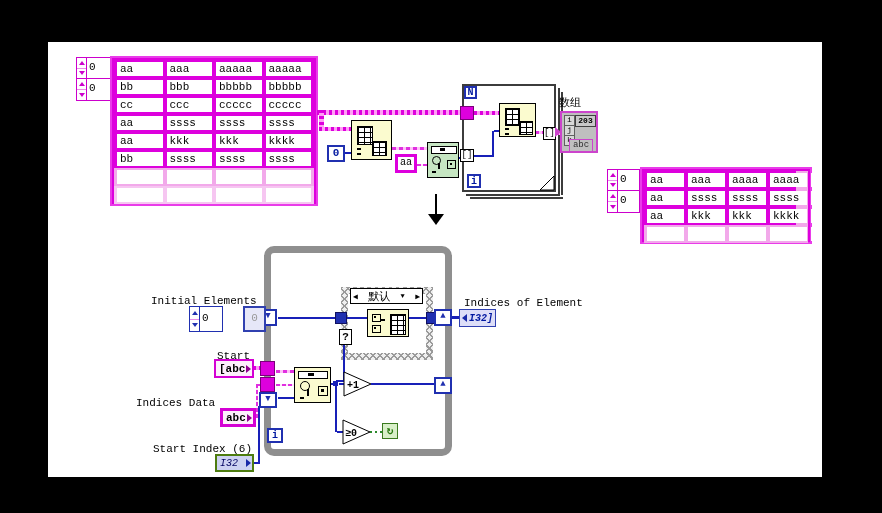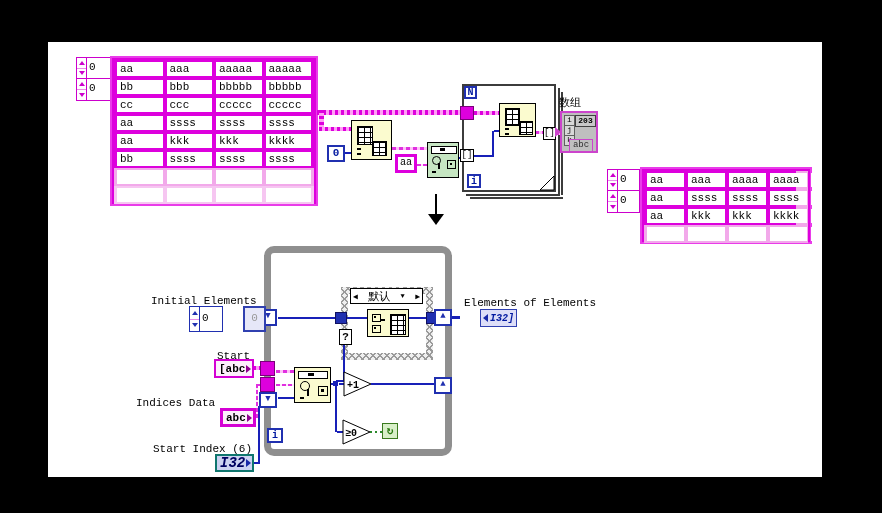--- a/index.html
+++ b/index.html
@@ -49,24 +49,24 @@
   .bbox{border:2px solid #2030B0;background:#fff;box-sizing:border-box;text-align:center;
         font-weight:bold;color:#0018A0;}
   .tunnel-m{background:#DD00DD;border:1px solid #7A007A;box-sizing:border-box;}
   .tunnel-b{background:#2030B0;border:1px solid #101060;box-sizing:border-box;}
   .tunnel-ai{background:#fff;border:1px solid #000;box-sizing:border-box;text-align:center;
              font-size:9px;line-height:10px;color:#000;}
   .sr{border:2px solid #2030B0;background:#fff;box-sizing:border-box;text-align:center;
       color:#2030B0;font-size:9px;line-height:11px;font-weight:bold;}
   .term-mag{border:2px solid #D400D4;background:#FDEFFB;box-sizing:border-box;font-size:11px;
             font-weight:bold;display:flex;align-items:center;padding-left:3px;}
-  .term-blue{border:2px solid #0f766e;background:#CDD2F2;box-sizing:border-box;font-size:14px;
-            font-weight:bold;color:#000060;display:flex;align-items:center;padding-left:3px;}
+  .term-blue{border:2px solid #4d7c0f;background:#CDD2F2;box-sizing:border-box;font-size:10px;
+            font-weight:normal;color:#000060;display:flex;align-items:center;padding-left:3px;}
   .term-bluei{border:1px solid #3040B0;background:#DDDEF8;box-sizing:border-box;font-size:10px;
-            font-weight:bold;color:#0018A0;display:flex;align-items:center;padding-left:2px;margin-left:21px;}
+            font-weight:bold;color:#0018A0;display:flex;align-items:center;padding-left:2px;}
   .rtri{width:0;height:0;border-top:4px solid transparent;border-bottom:4px solid transparent;
         border-left:5px solid #90008F;margin-left:auto;margin-right:1px;}
   .rtri.bl{border-left-color:#1828A8;}
   .ltri{width:0;height:0;border-top:4px solid transparent;border-bottom:4px solid transparent;
         border-right:5px solid #1828A8;margin-right:2px;}
   
   .forloop{border:2px solid #3C3C3C;background:transparent;box-sizing:border-box;}
   .whileloop{border:7px solid #8F8F8F;border-radius:10px;box-sizing:border-box;}
   .caseborder{box-sizing:border-box;background-color:#EFEFEF;
     background-image:repeating-linear-gradient(45deg,#9A9A9A 0 1.5px,transparent 1.5px 5px),
@@ -401,19 +401,19 @@
     <span>abc</span>
     <span class="rtri"></span>
   </div>
 
   <div class="abs lbl" style="left:153px;top:443px;">Start Index (6)</div>
   <div class="abs term-blue" style="left:215px;top:454px;width:39px;height:18px;">
     <span style="font-style:italic;">I32</span>
     <span class="rtri bl"></span>
   </div>
 
-  <div class="abs lbl" style="left:464px;top:297px;">Elements of Elements</div>
+  <div class="abs lbl" style="left:464px;top:297px;">Indices of Element</div>
   <div class="abs term-bluei" style="left:459px;top:309px;width:37px;height:18px;">
     <span class="ltri"></span>
     <span style="font-style:italic;">I32]</span>
   </div>
 
 </div>
 
 </body></html>

